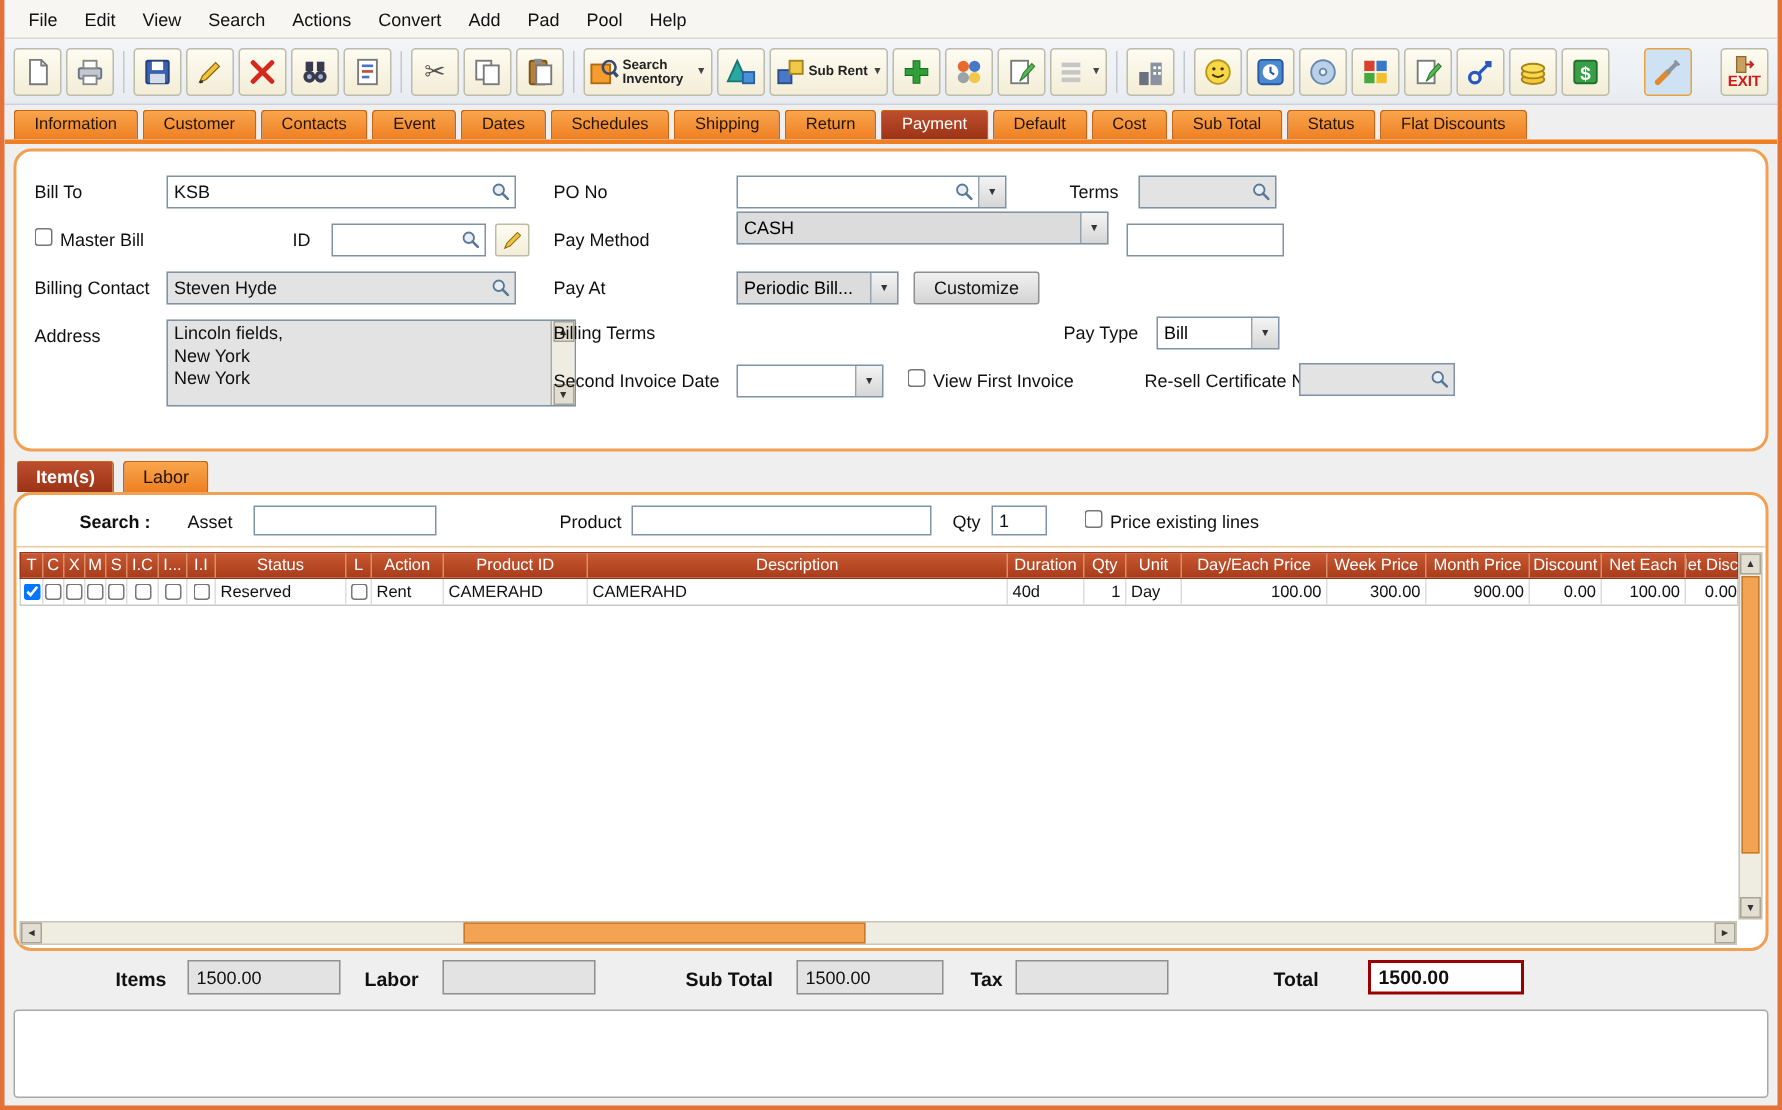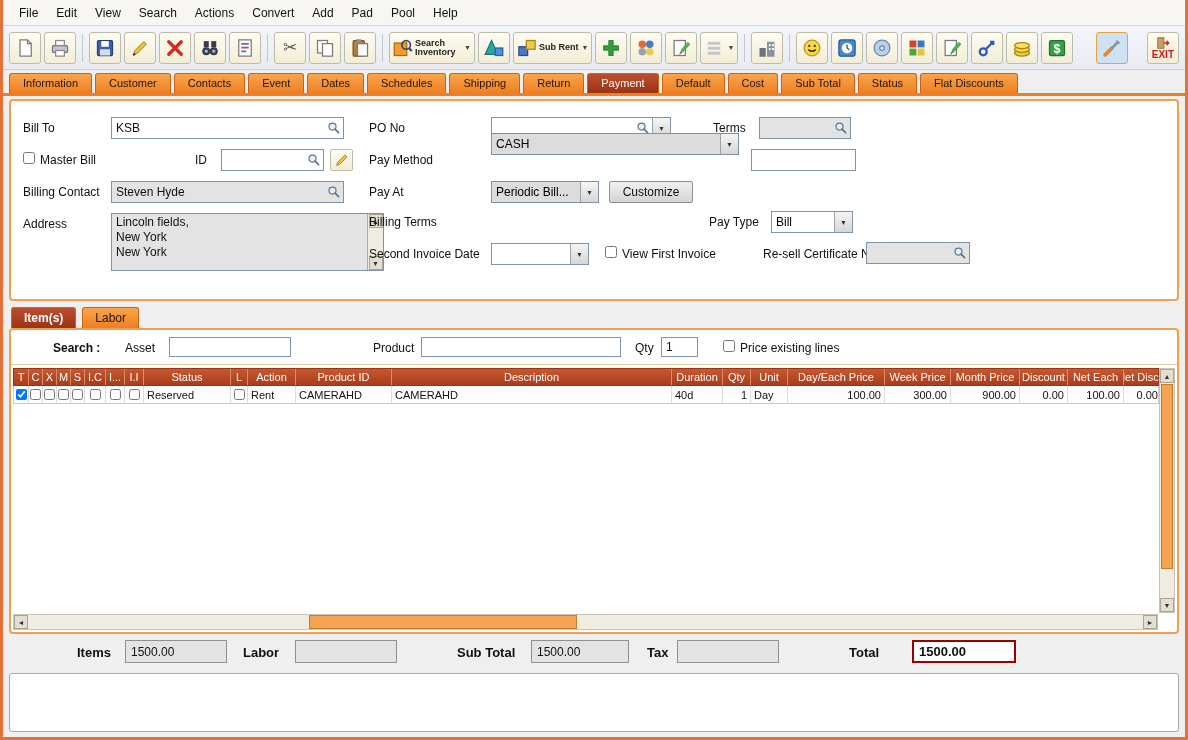--- a/index.html
+++ b/index.html
@@ -30,21 +30,21 @@
 .tbtn.exit{flex-direction:column;gap:0;padding:1px 4px}
 .exit-label{color:#D01818;font-weight:bold;font-size:10px;line-height:10px}
 .tbtn.exit svg{width:14px;height:14px}
 .glyph{font-size:17px;color:#555;line-height:20px}
 .tspacer{flex:1}
 
 .tabbar{flex:0 0 26px;display:flex;align-items:flex-end;gap:3px;padding:3px 6px 0;border-bottom:3px solid #EE7F22;background:#EFEFEF}
 .tab{background:linear-gradient(#F9A54C,#EE7F22);border:1px solid #C96415;border-bottom:none;border-radius:3px 3px 0 0;padding:3px 13px 4px;font-size:11px;color:#241405;white-space:nowrap;cursor:default}
 .tab.selected{background:linear-gradient(#BC4E2E,#9C3315);color:#FFF;font-weight:normal}
 
-.panel{position:relative;background:#FFF;border:2px solid #F0A053;border-radius:4px;margin:3px 6px 0}
+.panel{position:relative;background:#FFF;border:2px solid #F0A053;border-radius:12px;margin:3px 6px 0}
 .payment-panel{height:202px}
 .items-panel{height:306px;margin-top:0}
 .lbl{position:absolute;font-size:12px;color:#101010;white-space:nowrap}
 .lbl.b{font-weight:bold}
 .fld{position:absolute;height:22px;background:#FFF;border:1px solid #7E93A8;display:flex;align-items:center}
 .fld input{flex:1;min-width:0;height:100%;border:0;outline:0;background:transparent;padding:0 4px;font:12px "Liberation Sans",sans-serif;color:#101010}
 .fld.gray{background:#E3E3E3}
 .fld.red{border:2px solid #C00000}
 .mag{width:18px;height:18px;display:flex;align-items:center;justify-content:center}
 .mag svg{width:14px;height:14px}
@@ -378,21 +378,21 @@
             <path d="M9.2 9.2 L13.2 13.2" stroke="#5A7896" stroke-width="2" stroke-linecap="round"></path>
           </svg>
         </span>
     </div>
     <div class="pencil-btn" style="left:319px;top:48px">
         <svg viewBox="0 0 16 16">
           <path d="M2.5 13.5 L4 10 L11 3 L13 5 L6 12 Z" fill="#F2C23E" stroke="#8A6A10" stroke-width="0.7"></path>
         </svg>
       </div>
     <span class="lbl" style="left:358px;top:52px">Pay Method</span>
-    <div class="combo gray" style="left:480px;top:32px;width:248px">
+    <div class="combo gray" style="left:480px;top:40px;width:248px">
       <input readonly="" value="CASH" style="">
       <span class="dda">▼</span>
     </div>
     <div class="fld" style="left:740px;top:48px;width:105px">
       <input value="" style="">
     </div>
 
     <span class="lbl" style="left:12px;top:84px">Billing Contact</span>
     <div class="fld gray" style="left:100px;top:80px;width:233px">
       <input readonly="" value="Steven Hyde" style="">

